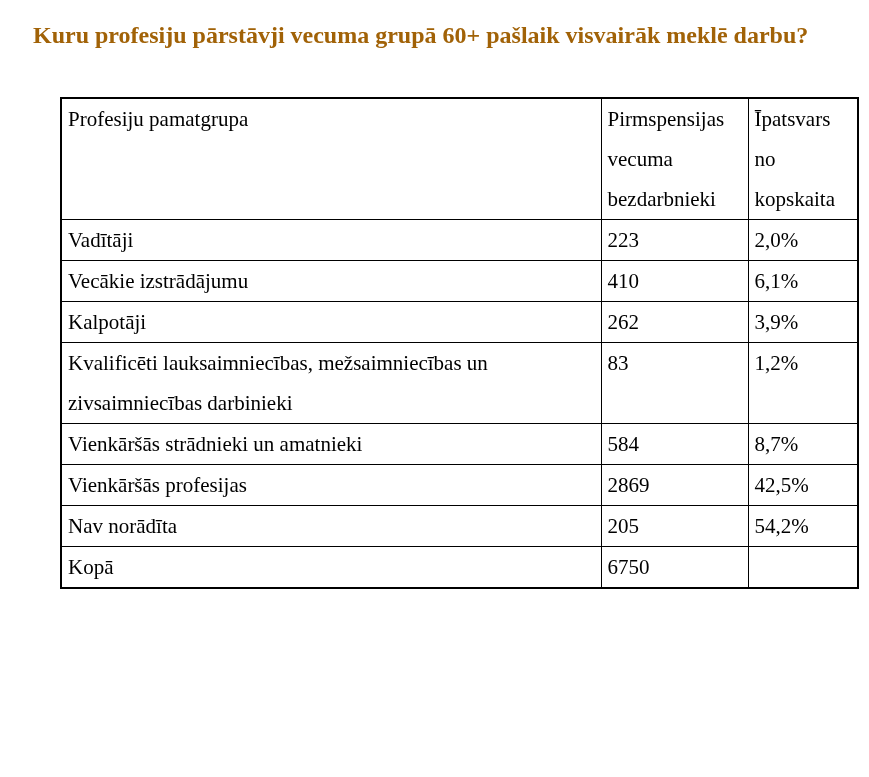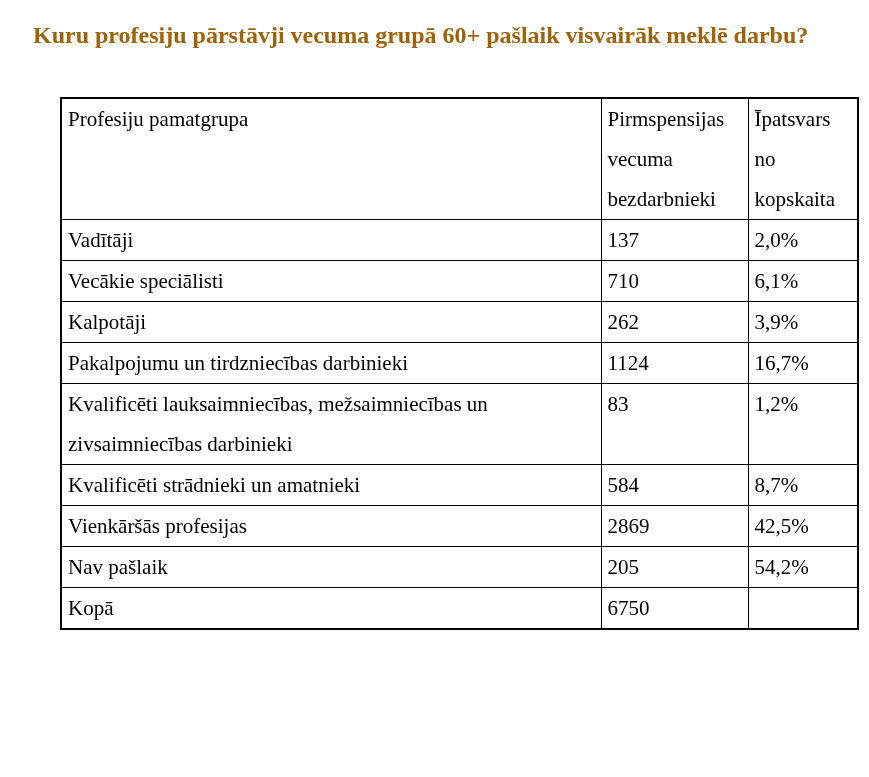--- a/index.html
+++ b/index.html
@@ -62,55 +62,50 @@
   <thead>
     <tr id="header-row">
         <th>Profesiju pamatgrupa</th>
         <th>Pirmspensijas vecuma bezdarbnieki</th>
         <th>Īpatsvars no kopskaita</th>
       </tr>
   </thead>
   <tbody id="table-body">
       <tr>
         <td>Vadītāji</td>
-        <td>137</td>
+        <td>223</td>
         <td>2,0%</td>
       </tr>
       <tr>
-        <td>Vecākie speciālisti</td>
-        <td>710</td>
+        <td>Vecākie izstrādājumu</td>
+        <td>410</td>
         <td>6,1%</td>
       </tr>
       <tr>
         <td>Kalpotāji</td>
         <td>262</td>
         <td>3,9%</td>
       </tr>
       <tr>
-        <td>Pakalpojumu un tirdzniecības darbinieki</td>
-        <td>1124</td>
-        <td>16,7%</td>
-      </tr>
-      <tr>
         <td>Kvalificēti lauksaimniecības, mežsaimniecības un zivsaimniecības darbinieki</td>
         <td>83</td>
         <td>1,2%</td>
       </tr>
       <tr>
-        <td>Kvalificēti strādnieki un amatnieki</td>
+        <td>Vienkāršās strādnieki un amatnieki</td>
         <td>584</td>
         <td>8,7%</td>
       </tr>
       <tr>
         <td>Vienkāršās profesijas</td>
         <td>2869</td>
         <td>42,5%</td>
       </tr>
       <tr>
-        <td>Nav pašlaik</td>
+        <td>Nav norādīta</td>
         <td>205</td>
         <td>54,2%</td>
       </tr>
       <tr>
         <td>Kopā</td>
         <td>6750</td>
         <td></td>
       </tr>
     </tbody>
 </table>

